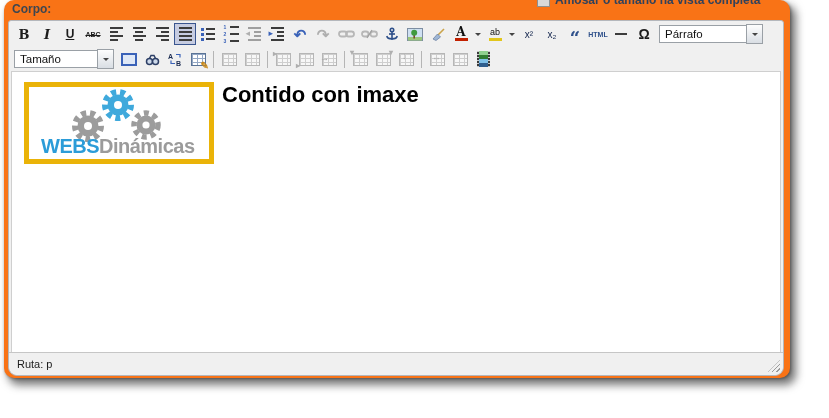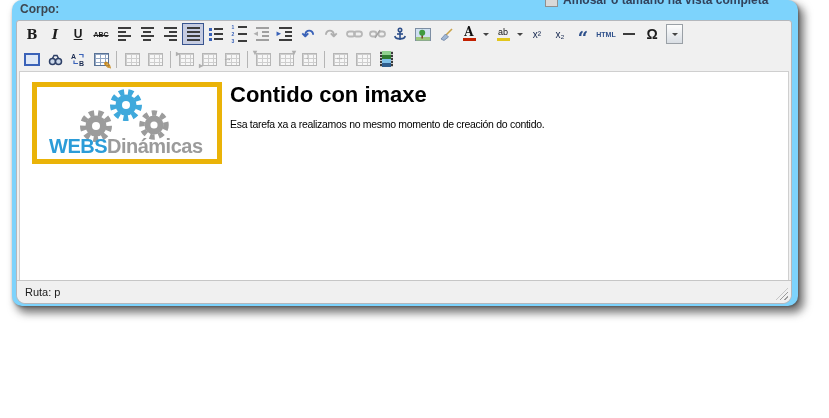--- a/index.html
+++ b/index.html
@@ -1,18 +1,18 @@
 <!DOCTYPE html>
 <html><head>
 <meta charset="utf-8">
 <style>
   html,body{margin:0;padding:0}
   body{width:829px;height:418px;position:relative;background:#fff;overflow:hidden;
        font-family:"Liberation Sans",sans-serif}
-  .frame{position:absolute;left:12px;top:0;width:786px;height:306px;background:#7dd3fc;
+  .frame{position:absolute;left:4px;top:0;width:786px;height:378px;background:#f97316;
          border-radius:10px;overflow:hidden;
          box-shadow:5px 6px 9px 1px rgba(30,30,30,.6),1px 1px 3px rgba(0,0,0,.4)}
   .corpo{position:absolute;left:8px;top:2px;font-size:12px;font-weight:bold;color:#3d4650}
   .top-option{position:absolute;left:533px;top:-7px;display:flex;align-items:center;gap:5px;
               font-size:12px;color:#31425c;font-weight:bold}
   .chk{width:11px;height:11px;background:#d9d9d9;border:1px solid #8f8f8f;flex:none}
 
   .editor{position:absolute;left:4px;right:6px;top:20px;bottom:2px;border:1px solid #b4b7bc;
           background:#f0f0f0;border-radius:3px 3px 9px 9px;display:flex;flex-direction:column}
   .tbar{display:flex;align-items:center;padding:2px 4px 1px;gap:1px;flex:none}
@@ -288,27 +288,34 @@
       <span class="tb">
           <span class="htmlg">HTML</span>
         </span>
       <span class="tb">
           <span class="hrline"></span>
         </span>
       <span class="tb">
           <span class="omega">Ω</span>
         </span>
       <span class="combo">
+        <span class="combo-text w-format">Párrafo</span>
         <span class="combo-btn">
             <i class="tri"></i>
           </span>
       </span>
     </div>
 
     <div class="tbar">
+      <span class="combo" style="margin-left:1px">
+        <span class="combo-text w-size">Tamaño</span>
+        <span class="combo-btn">
+            <i class="tri"></i>
+          </span>
+      </span>
       <span class="tb">
           <span class="fs"></span>
         </span>
       <span class="tb">
           <svg width="15" height="13" viewBox="0 0 15 13">
             <g stroke="#2d3f66" stroke-width="1.5" fill="#cdd9ea">
               <circle cx="4.5" cy="8.5" r="3"></circle>
               <circle cx="10.5" cy="8.5" r="3"></circle>
             </g>
             <path d="M4.5 5.5 L6 2.5 h3 L10.5 5.5" fill="none" stroke="#2d3f66" stroke-width="1.5"></path>
@@ -381,21 +388,20 @@
               <circle cx="117" cy="38" r="3.6" fill="#ffffff"></circle>
             </g>
             <text x="12" y="66" font-size="20" font-weight="bold" letter-spacing="-0.5" font-family="Liberation Sans, sans-serif">
               <tspan fill="#2b9cd8">WEBS</tspan><tspan fill="#9b9b9b">Dinámicas</tspan>
             </text>
           </svg>
         </span>
         <div class="textcol">
           <h2>Contido con imaxe</h2>
           <p>
-            <span class="pline">Esa tarefa xa a realizamos no mesmo momento de creación do contido.</span>
           </p>
         </div>
       </div>
     </div>
 
     <div class="status">
       <span>Ruta: p</span>
       <span class="grip"></span>
     </div>
   </div>

